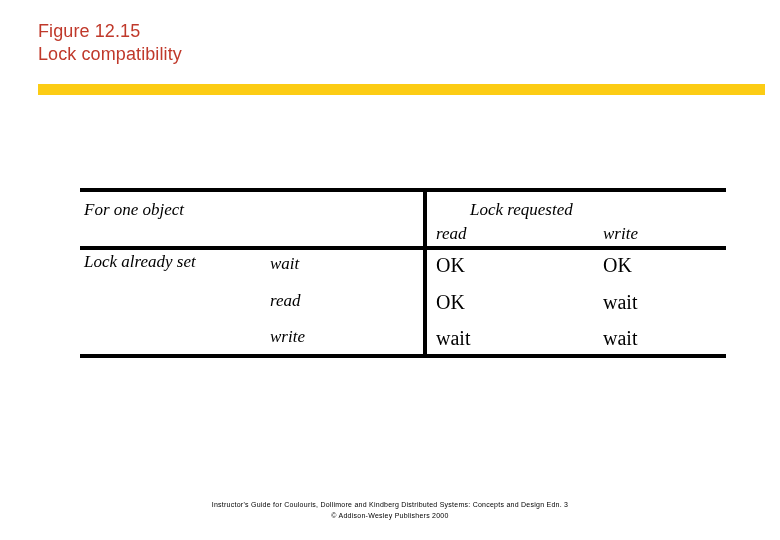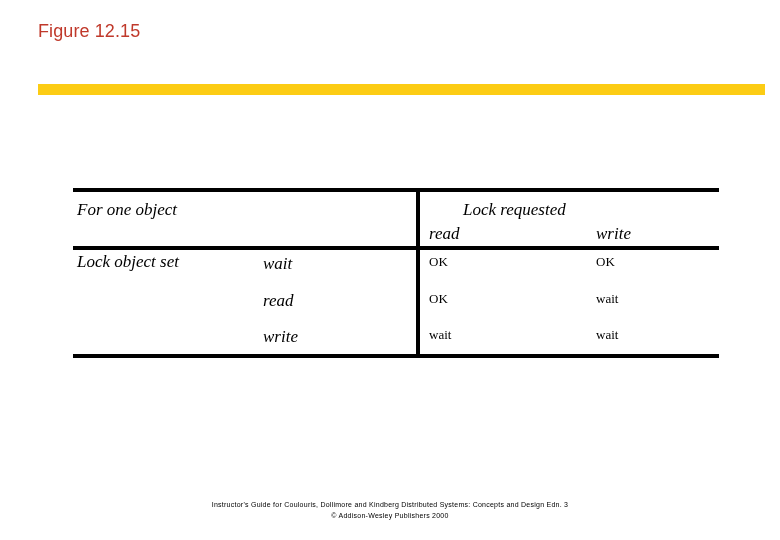--- a/index.html
+++ b/index.html
@@ -41,21 +41,21 @@
     left: 38px;
     top: 84px;
     width: 727px;
     height: 11px;
     background: #FCCC14;
   }
 
   
   #table-area {
     position: absolute;
-    left: 73px;
+    left: 80px;
     top: 188px;
     width: 646px;
     height: 160px;
   }
 
   .hline {
     position: absolute;
     left: 0;
     background: #000000;
   }
@@ -77,21 +77,21 @@
     white-space: nowrap;
     color: #000000;
     font-family: "Liberation Serif", serif;
   }
   .ital {
     font-style: italic;
     font-size: 17px;
   }
   .upright {
     font-style: normal;
-    font-size: 13px;
+    font-size: 20px;
   }
 
   
   #cell-for-one-object { left: 4px;   top: 12px; }
   #cell-lock-requested { left: 390px; top: 12px; text-align: right; }
   #cell-head-read      { left: 356px; top: 36px; }
   #cell-head-write     { left: 523px; top: 36px; }
 
   
   #cell-lock-already-set { left: 4px; top: 64px; }
@@ -126,40 +126,41 @@
   }
   .footer-line { display: block; white-space: nowrap; }
 </style>
 </head>
 <body>
 
 <div id="slide">
 
   <div id="title-block">
     <div class="title-line">Figure 12.15</div>
+    <div class="title-line">Lock compatibility</div>
   </div>
 
   <div id="yellow-bar"></div>
 
   <div id="table-area">
 
     <div class="hline" id="hline-top"></div>
     <div class="hline" id="hline-mid"></div>
     <div class="hline" id="hline-bottom"></div>
     <div id="vline"></div>
 
     <div class="cell ital" id="cell-for-one-object">For one object</div>
 
     <div class="cell ital" id="cell-lock-requested">Lock requested</div>
 
     <div class="cell ital" id="cell-head-read">read</div>
 
     <div class="cell ital" id="cell-head-write">write</div>
 
-    <div class="cell ital" id="cell-lock-already-set">Lock object set</div>
+    <div class="cell ital" id="cell-lock-already-set">Lock already set</div>
 
     <div class="cell ital" id="cell-sub-none">wait</div>
     <div class="cell ital" id="cell-sub-read">read</div>
     <div class="cell ital" id="cell-sub-write">write</div>
 
     <div class="cell upright" id="cell-r0c0">OK</div>
     <div class="cell upright" id="cell-r0c1">OK</div>
 
     <div class="cell upright" id="cell-r1c0">OK</div>
     <div class="cell upright" id="cell-r1c1">wait</div>

